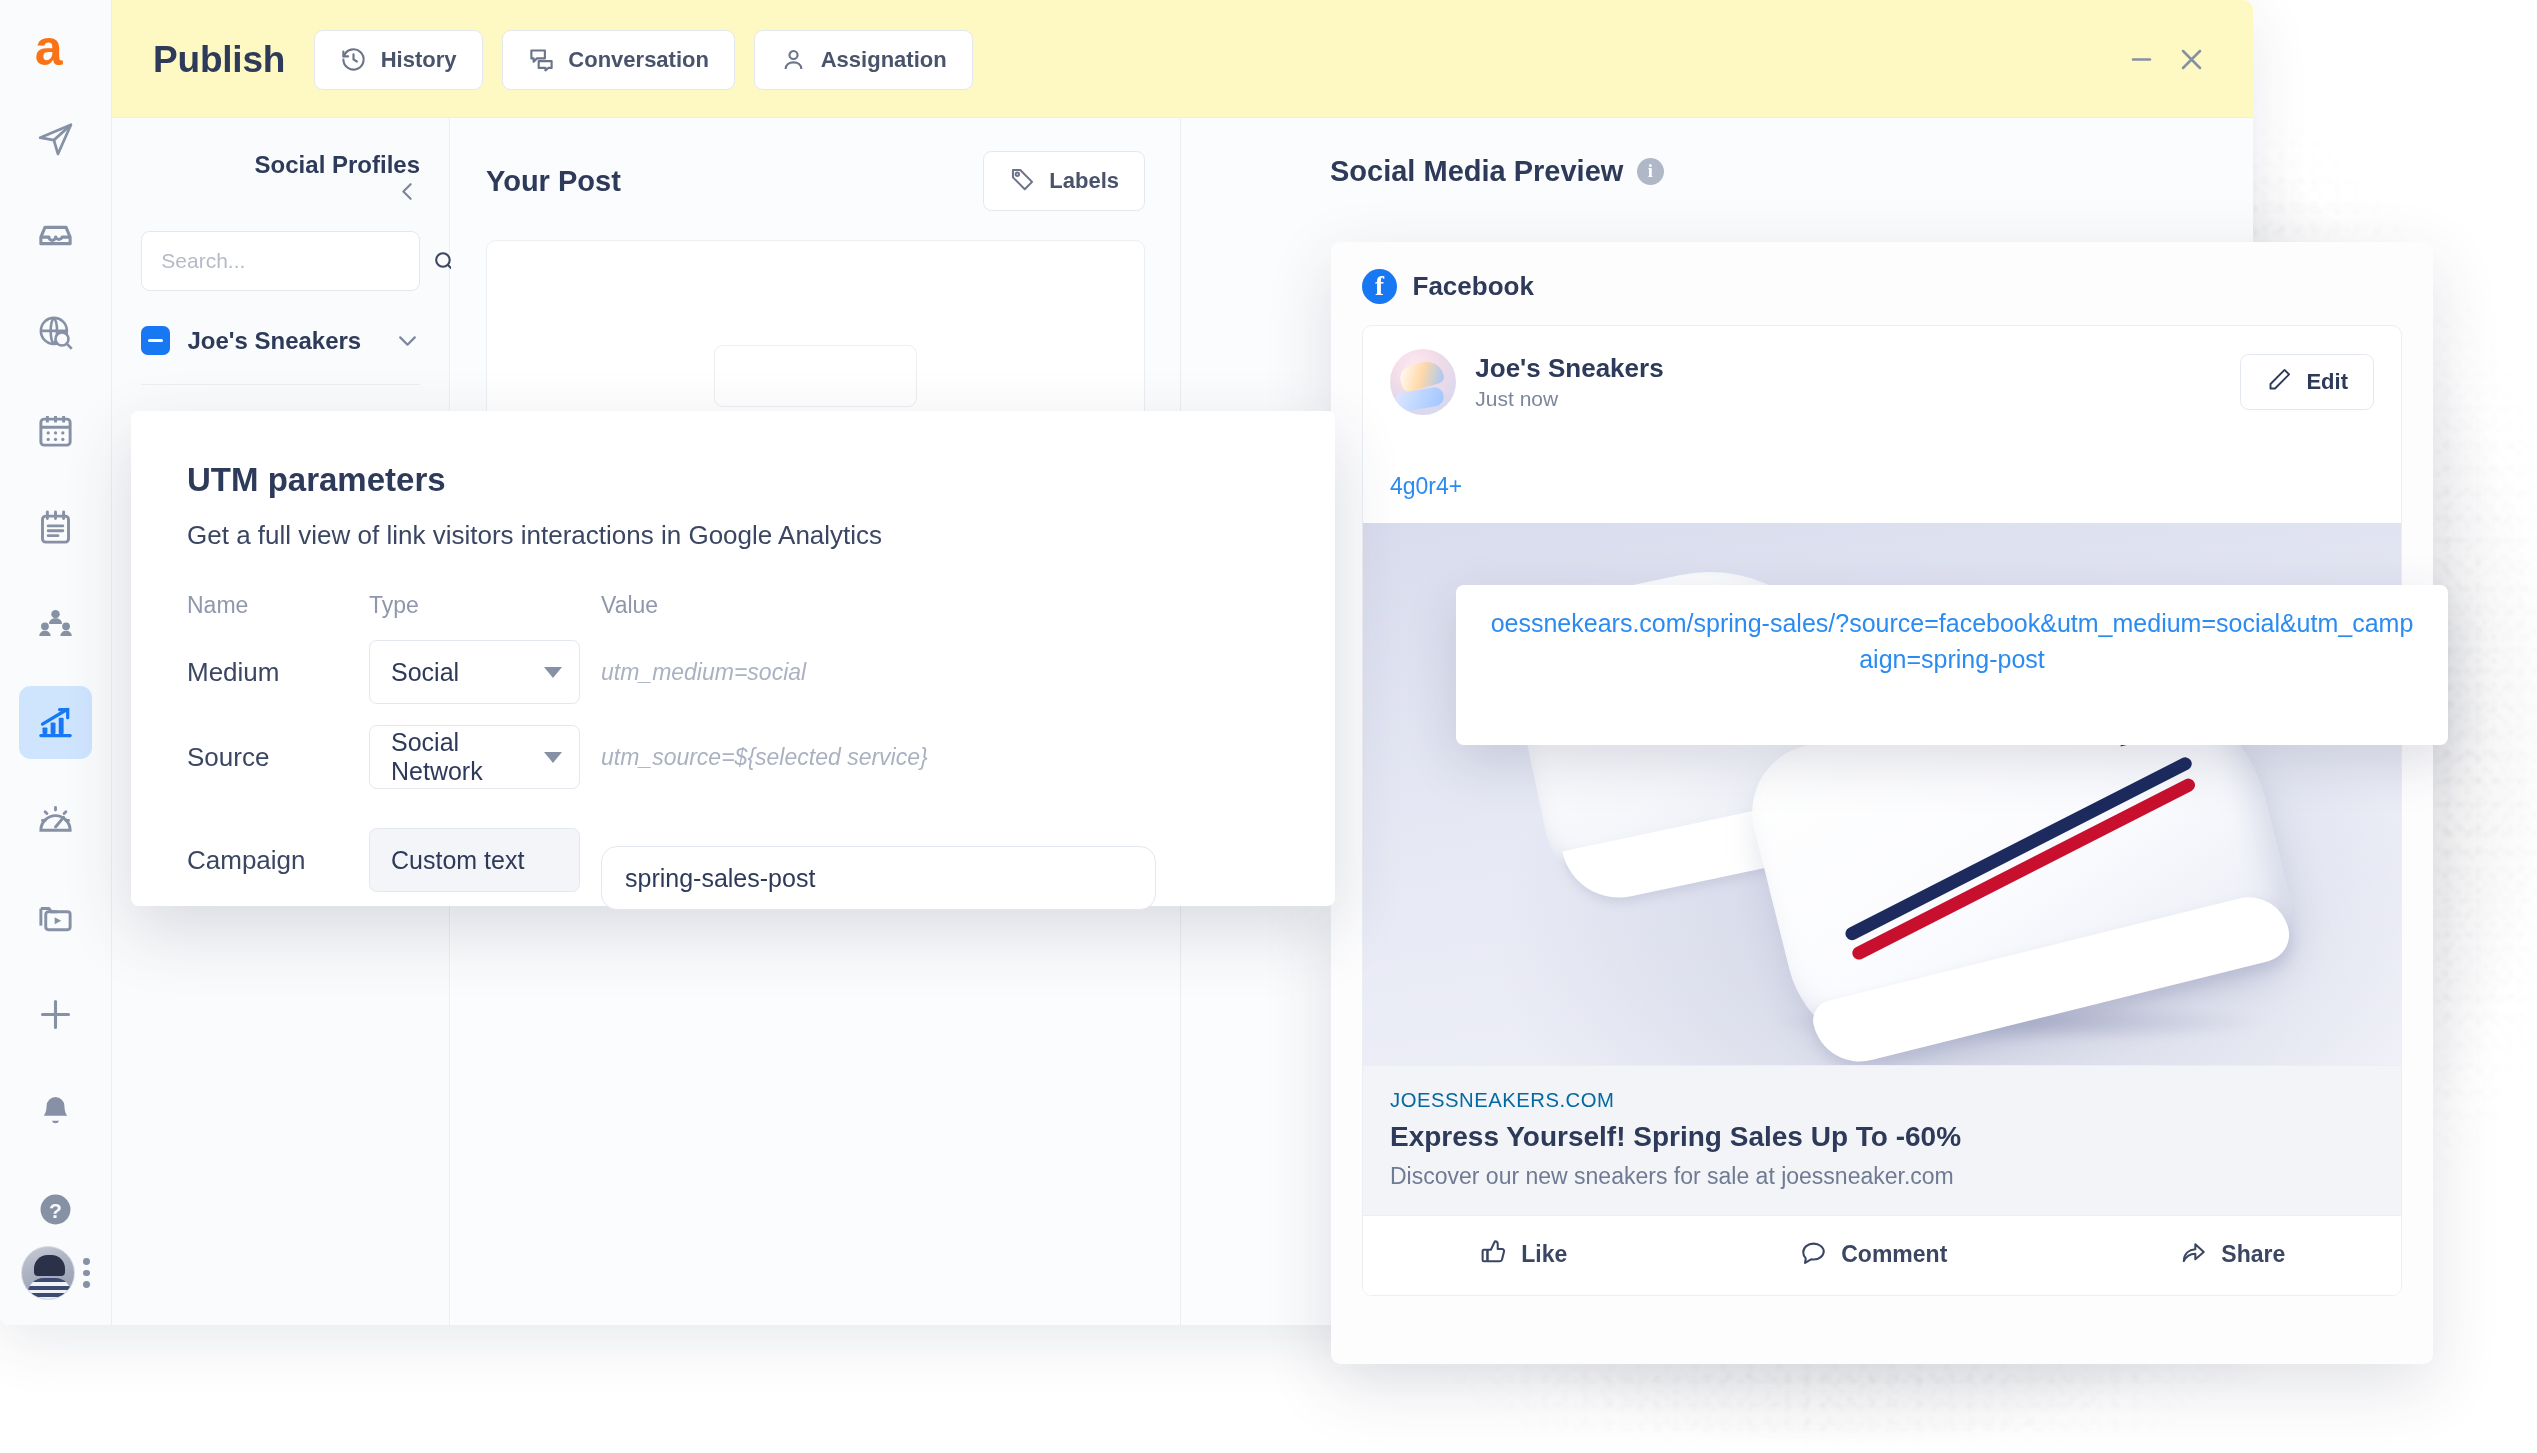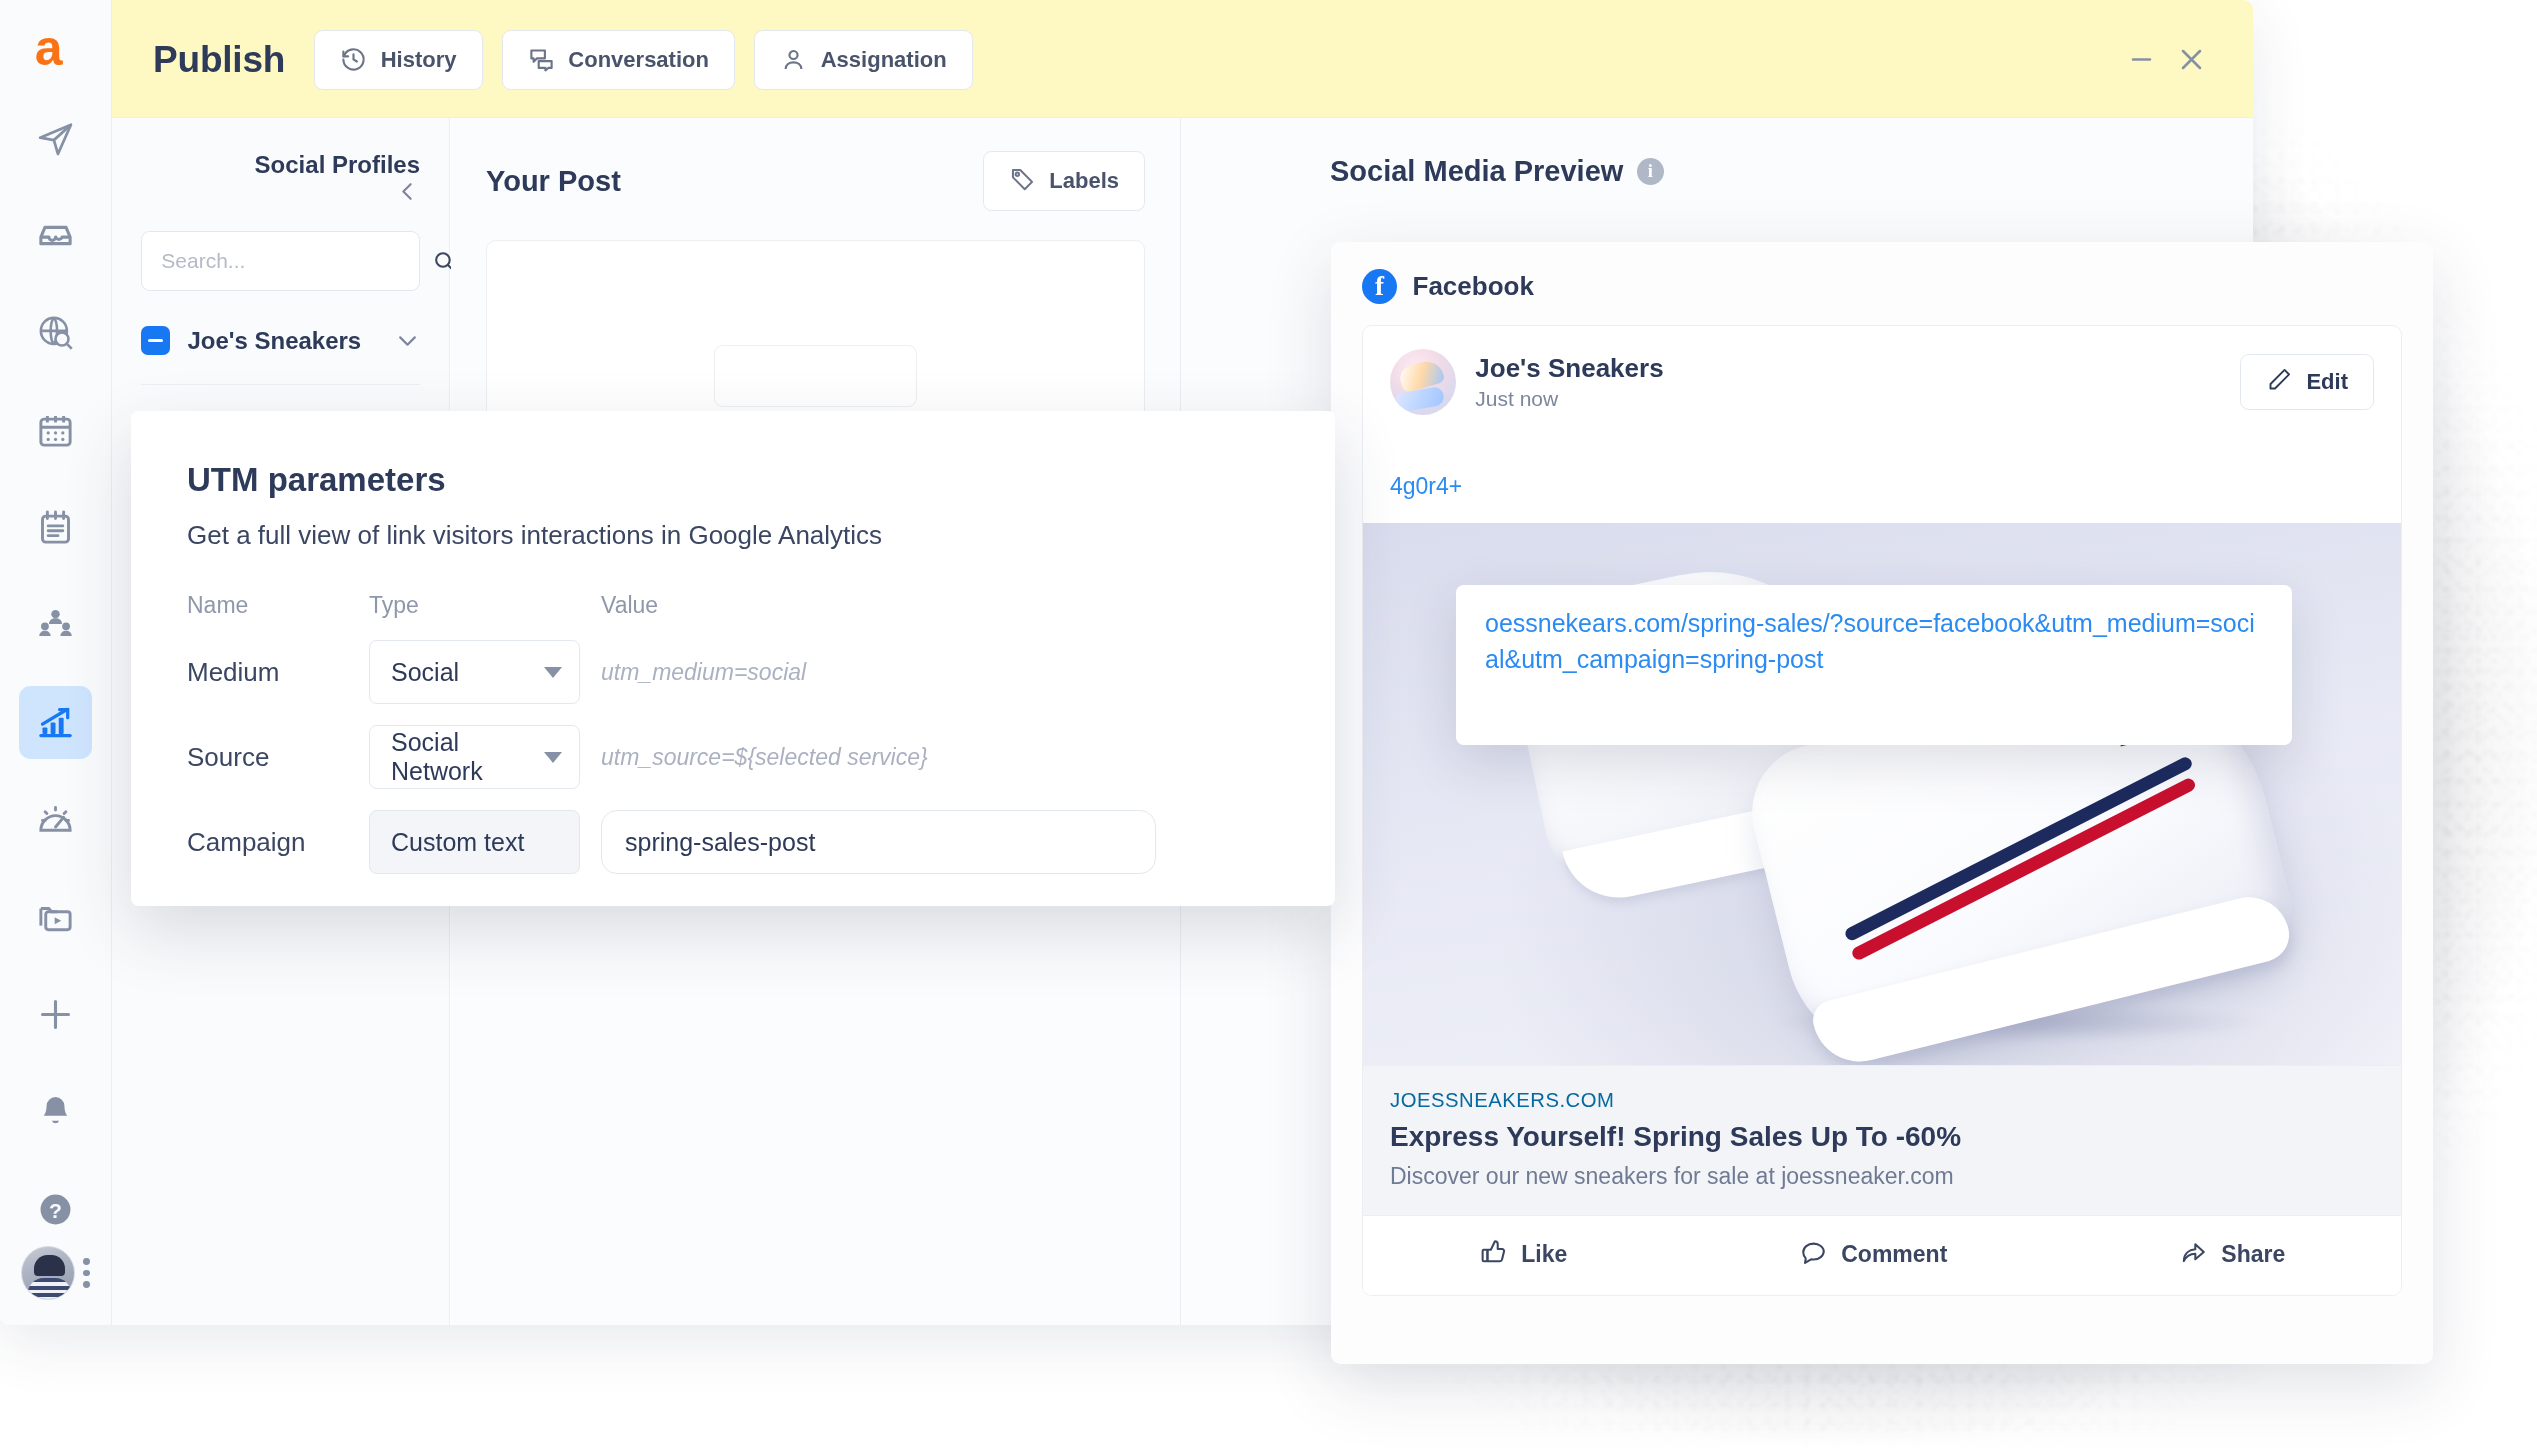--- a/index.html
+++ b/index.html
@@ -308,31 +308,32 @@
     width: 211px; height: 64px; border:1px solid #e3e7ee; border-radius:7.7px; background:#fff;
     display:flex; align-items:center; justify-content:space-between; padding: 0 17.4px 0 21px;
     font-size: 25px; color:#2e3a59; cursor:pointer;
   }
   .select-box.static { background:#f4f5f8; justify-content:flex-start; }
   .caret { width:0; height:0; border-left:9.7px solid transparent; border-right:9.7px solid transparent; border-top:11.6px solid #8791a6; }
   .hint { font-size: 23px; color:#aab1c1; font-style: italic; }
   .text-input {
     width: 555px; height: 64px; border:1px solid #e3e7ee; border-radius:16px; background:#fff;
     display:flex; align-items:center; padding: 0 23px;
-    font-size: 25px; color:#2e3a59;
+    font-size: 25px; color:#2e3a59;margin-top:36px;
   }
 
   
   .url-pop {
-    position:absolute; left: 1456px; top: 585px; width: 836px; height: 160px;
+    position:absolute; left: 1456px; top: 585px; width: 992px; height: 160px;
     background:#ffffff; border-radius: 7.7px;
     box-shadow: 0 17.4px 52px rgba(40,48,80,0.15);
     z-index: 7; padding: 21px 29px;
     font-size: 25px; line-height: 1.42; color:#2a8bf2; word-break: break-all;
     overflow:hidden;
+    text-align:center;
   }
 </style>
 </head>
 <body>
 
 <div class="stage">
 
   <div class="noise-shadow"></div>
 
   <div class="app-window">

